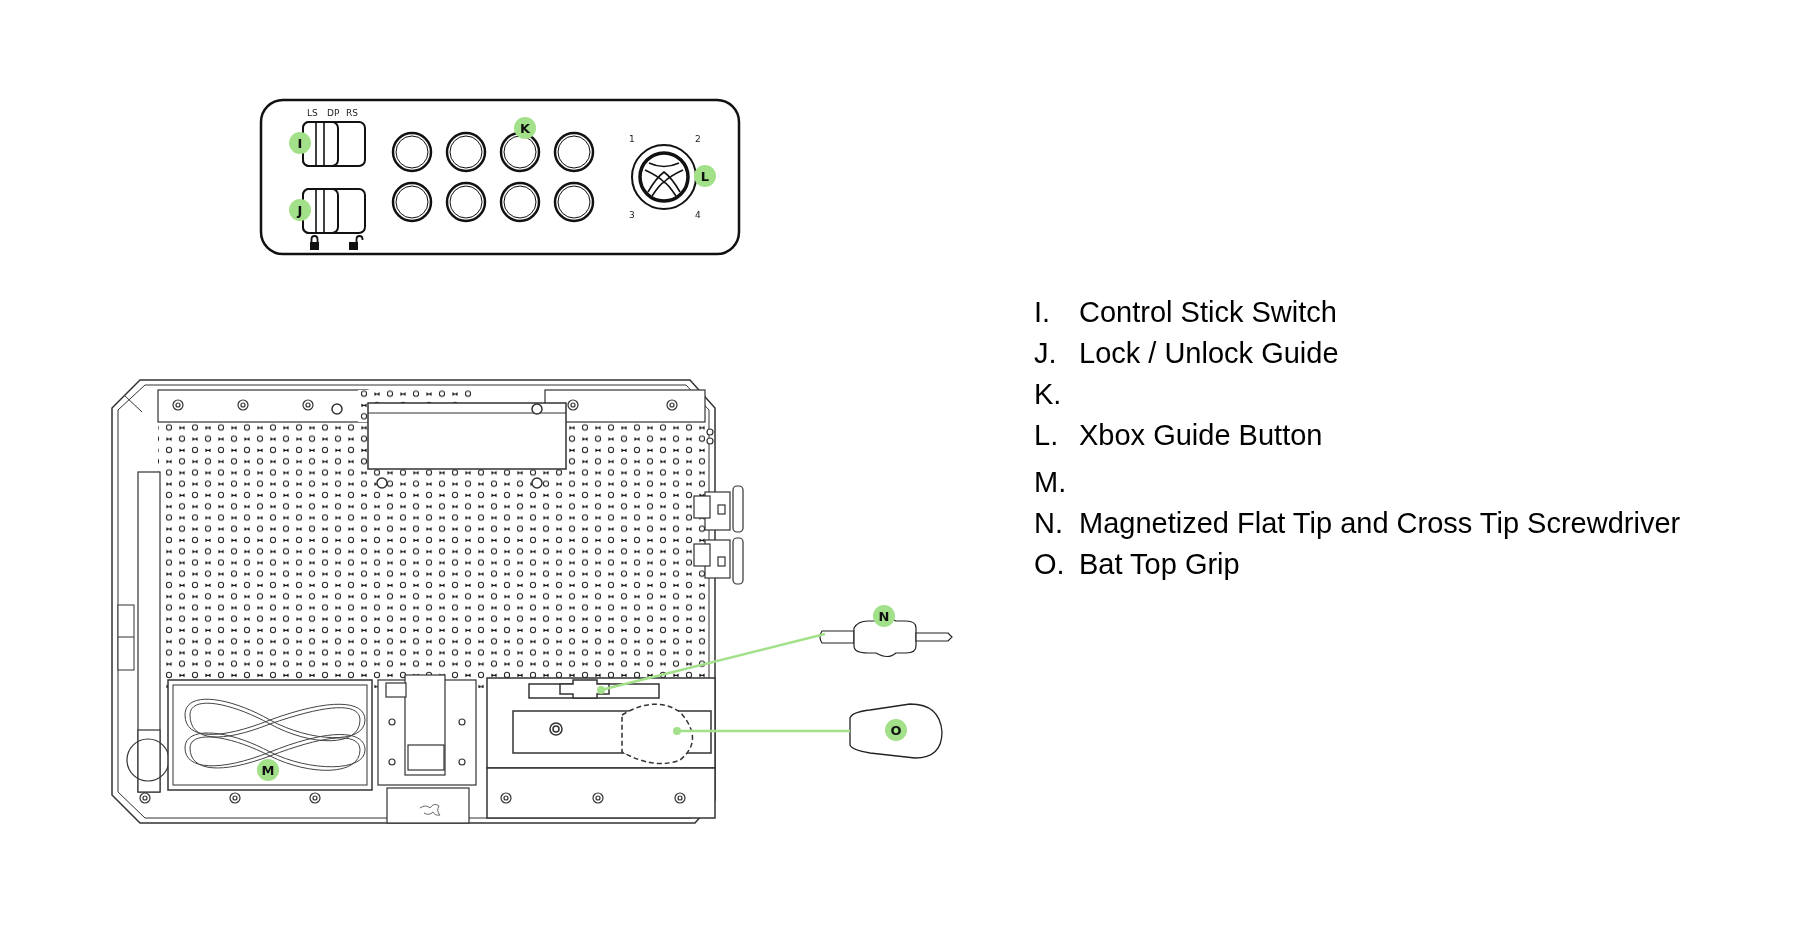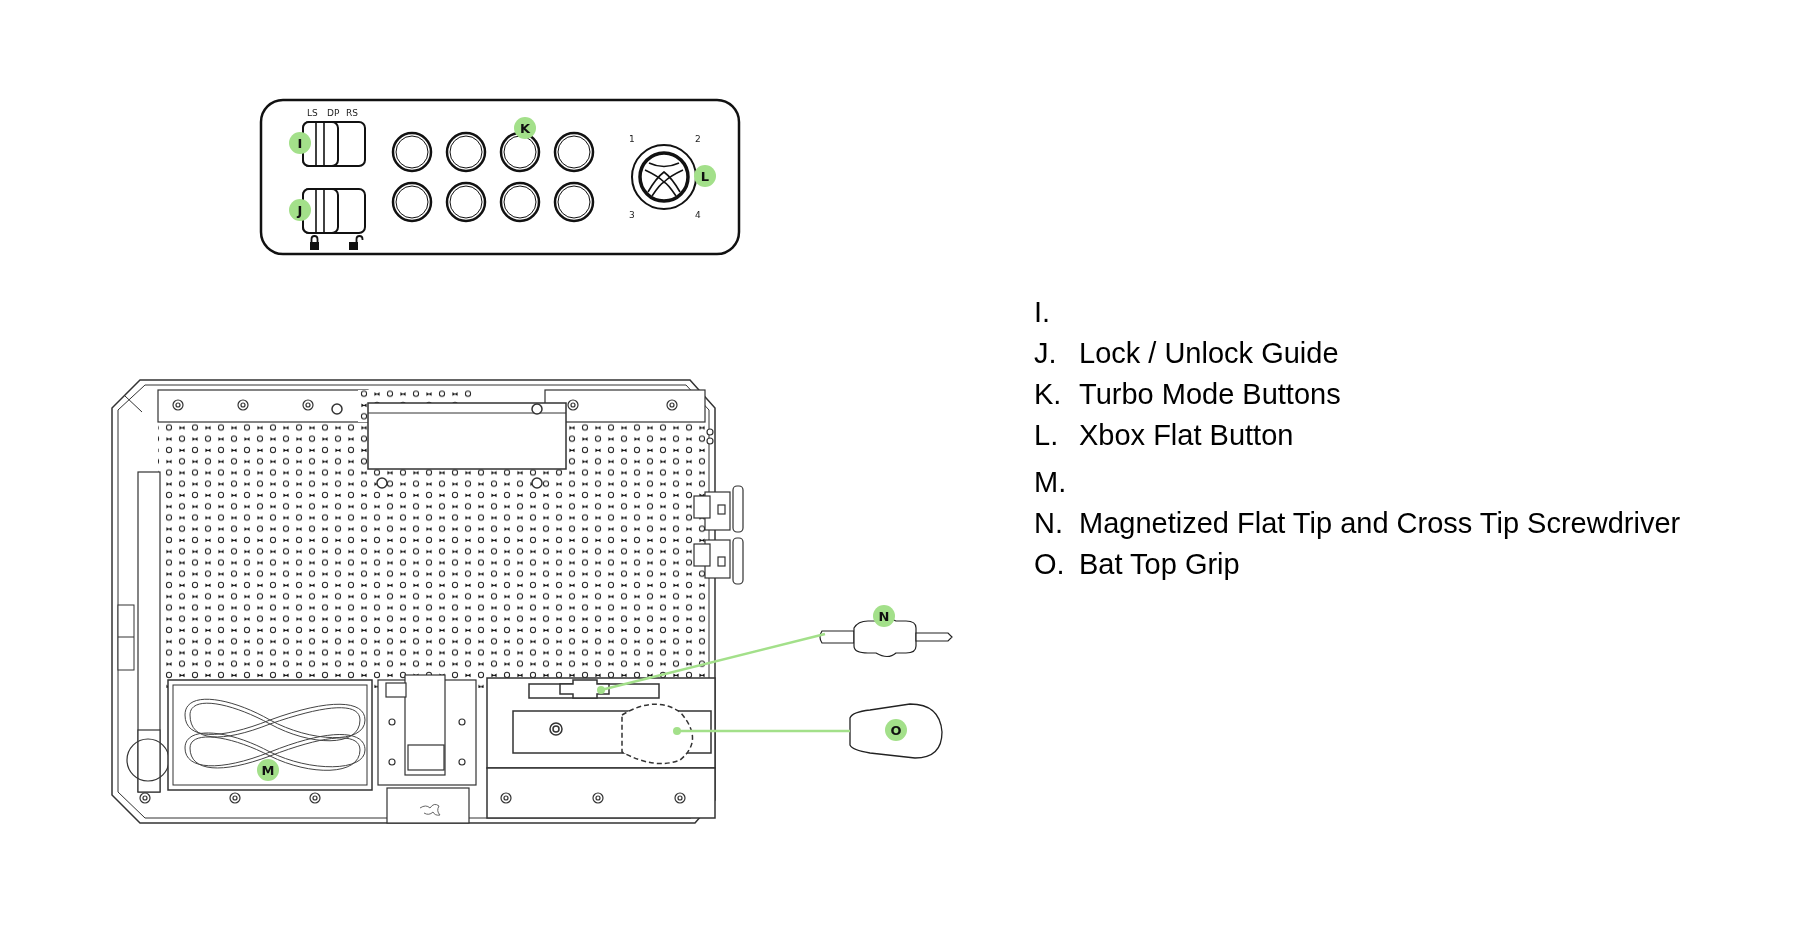--- a/index.html
+++ b/index.html
@@ -258,32 +258,32 @@
     <g>
       <circle class="callout-dot" cx="896" cy="730" r="11" fill="#a3e08a"></circle>
       <text class="callout-text" x="896" y="735" text-anchor="middle">O</text>
     </g>
   </g>
 </svg>
 
 <ul class="legend">
   <li>
       <span class="letter">I.</span>
+      <span>Control Stick Switch</span>
     </li>
   <li>
       <span class="letter">J.</span>
       <span>Lock / Unlock Guide</span>
     </li>
   <li>
       <span class="letter">K.</span>
-      <span>Turbo Mode Buttons</span>
     </li>
   <li>
       <span class="letter">L.</span>
-      <span>Xbox Flat Button</span>
+      <span>Xbox Guide Button</span>
     </li>
   <li>
       <span class="letter">M.</span>
     </li>
   <li>
       <span class="letter">N.</span>
       <span>Magnetized Flat Tip and Cross Tip Screwdriver</span>
     </li>
   <li>
       <span class="letter">O.</span>

